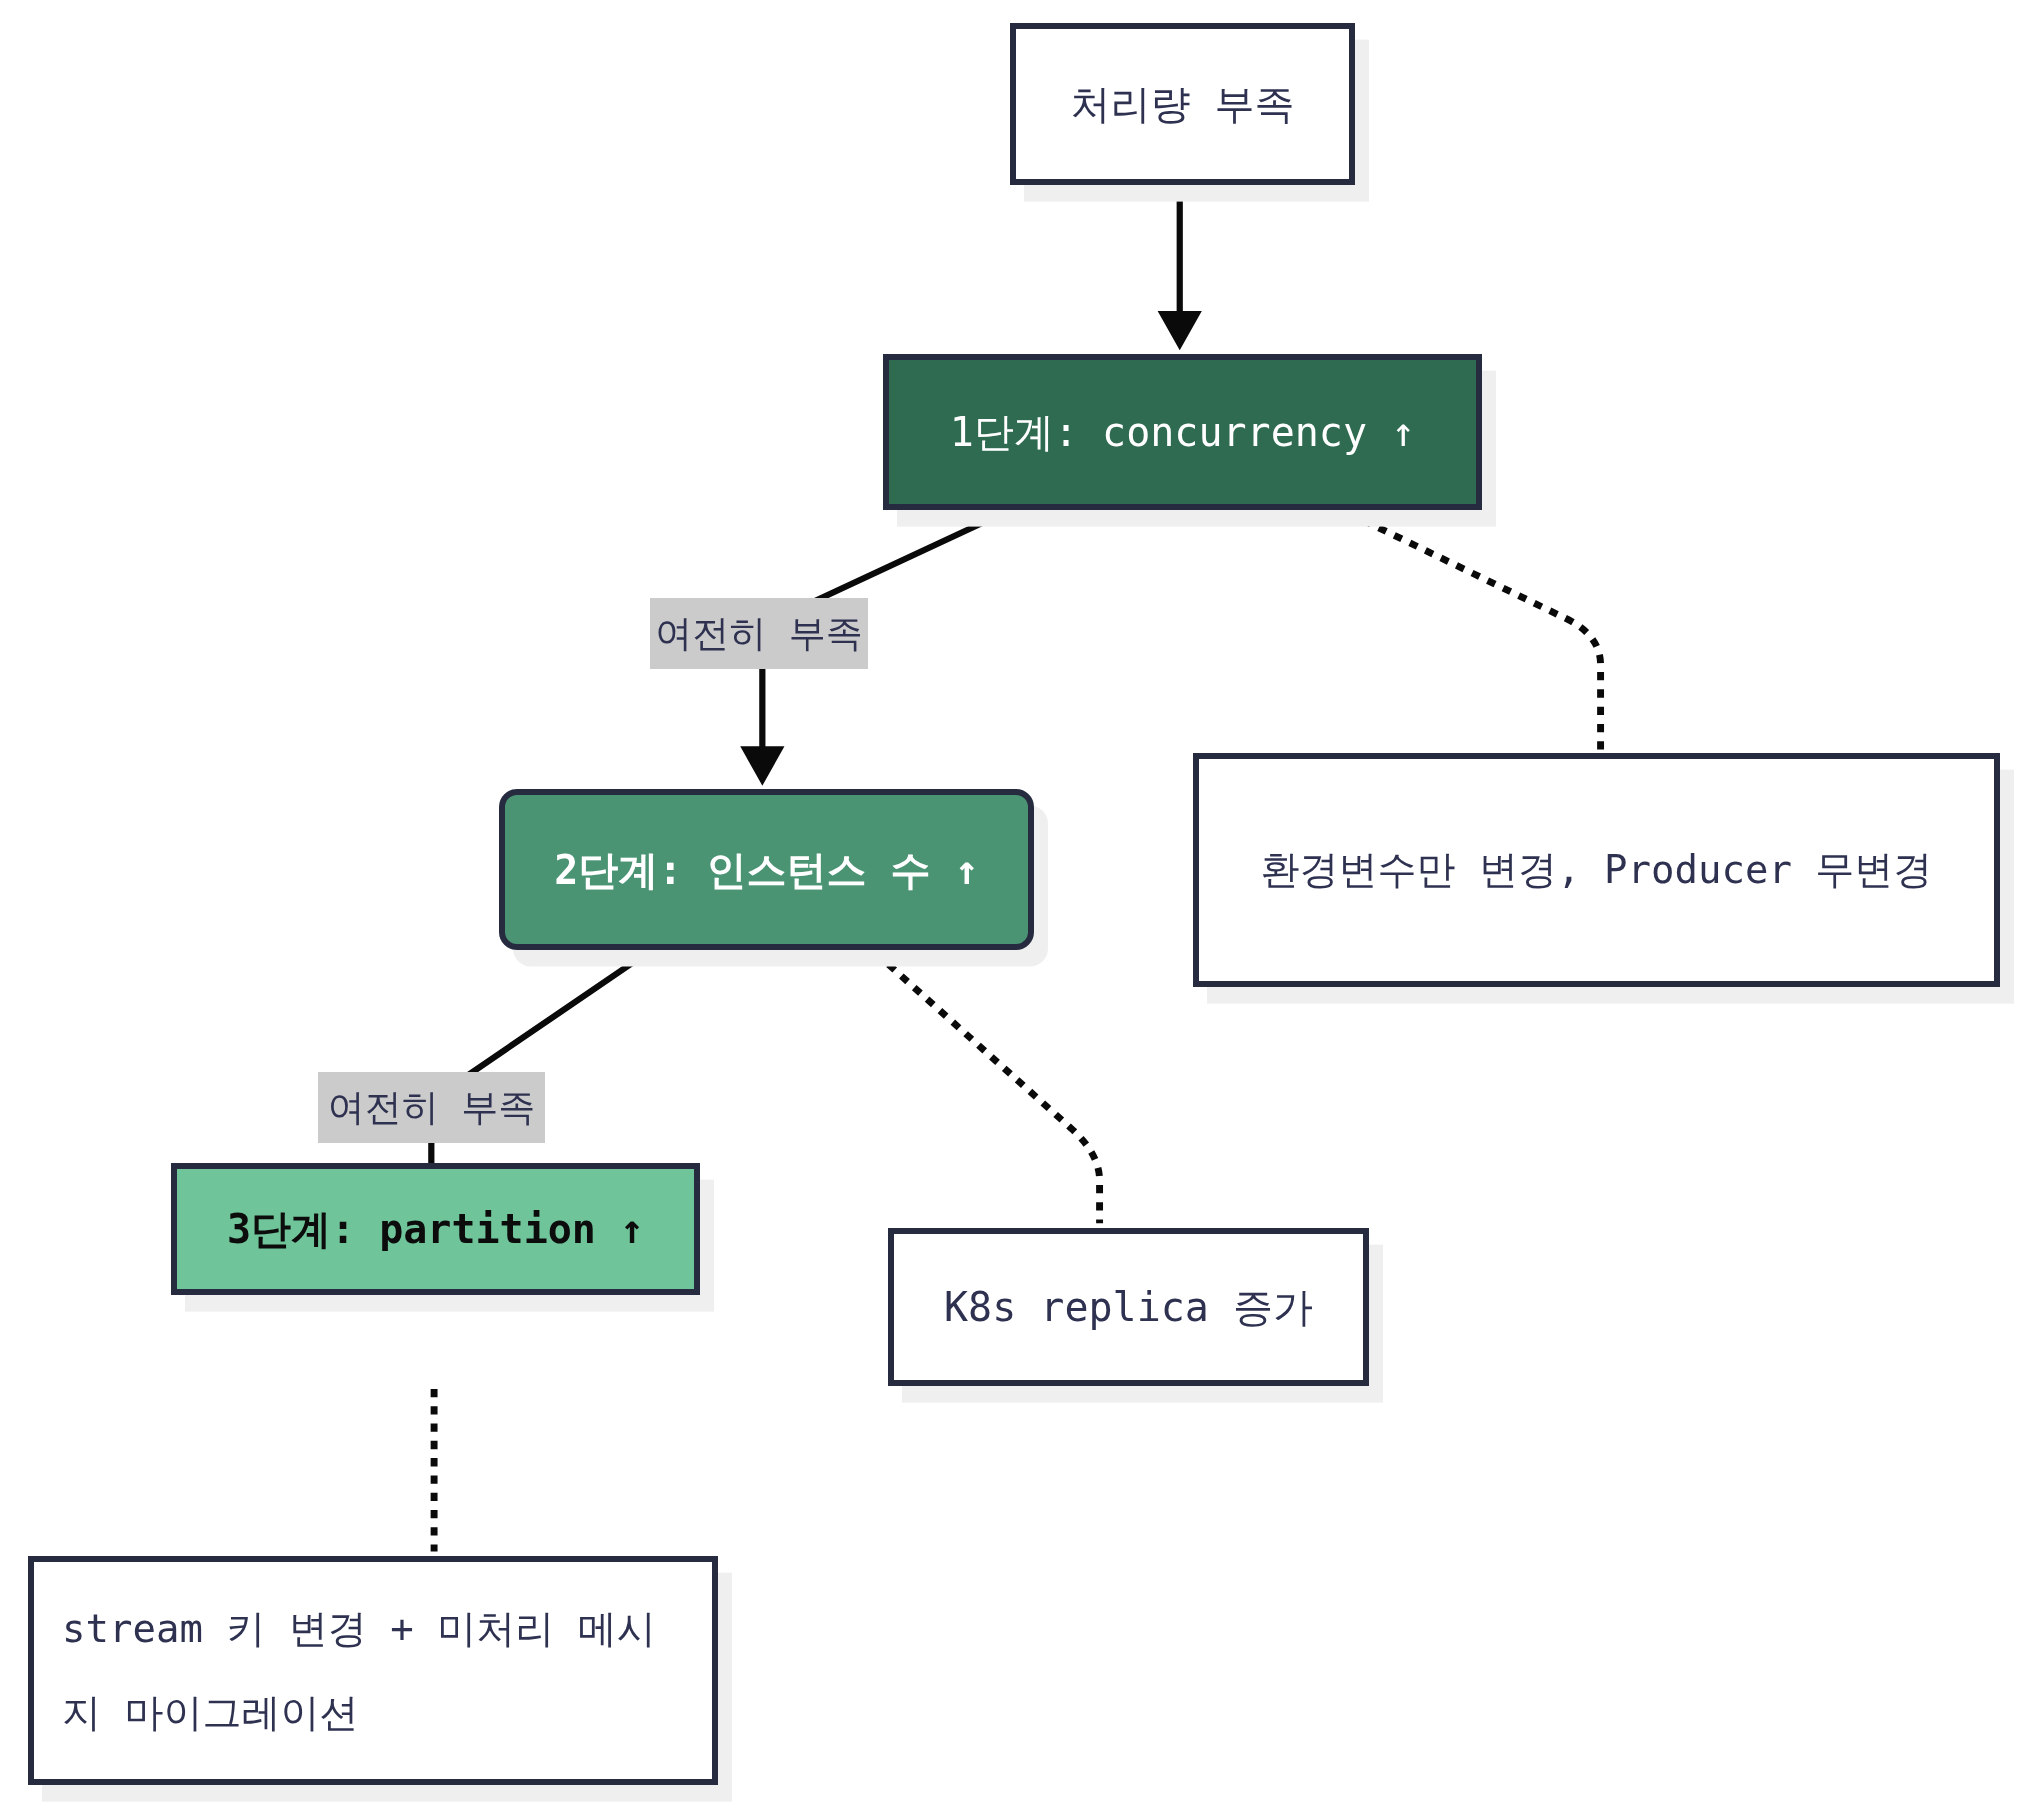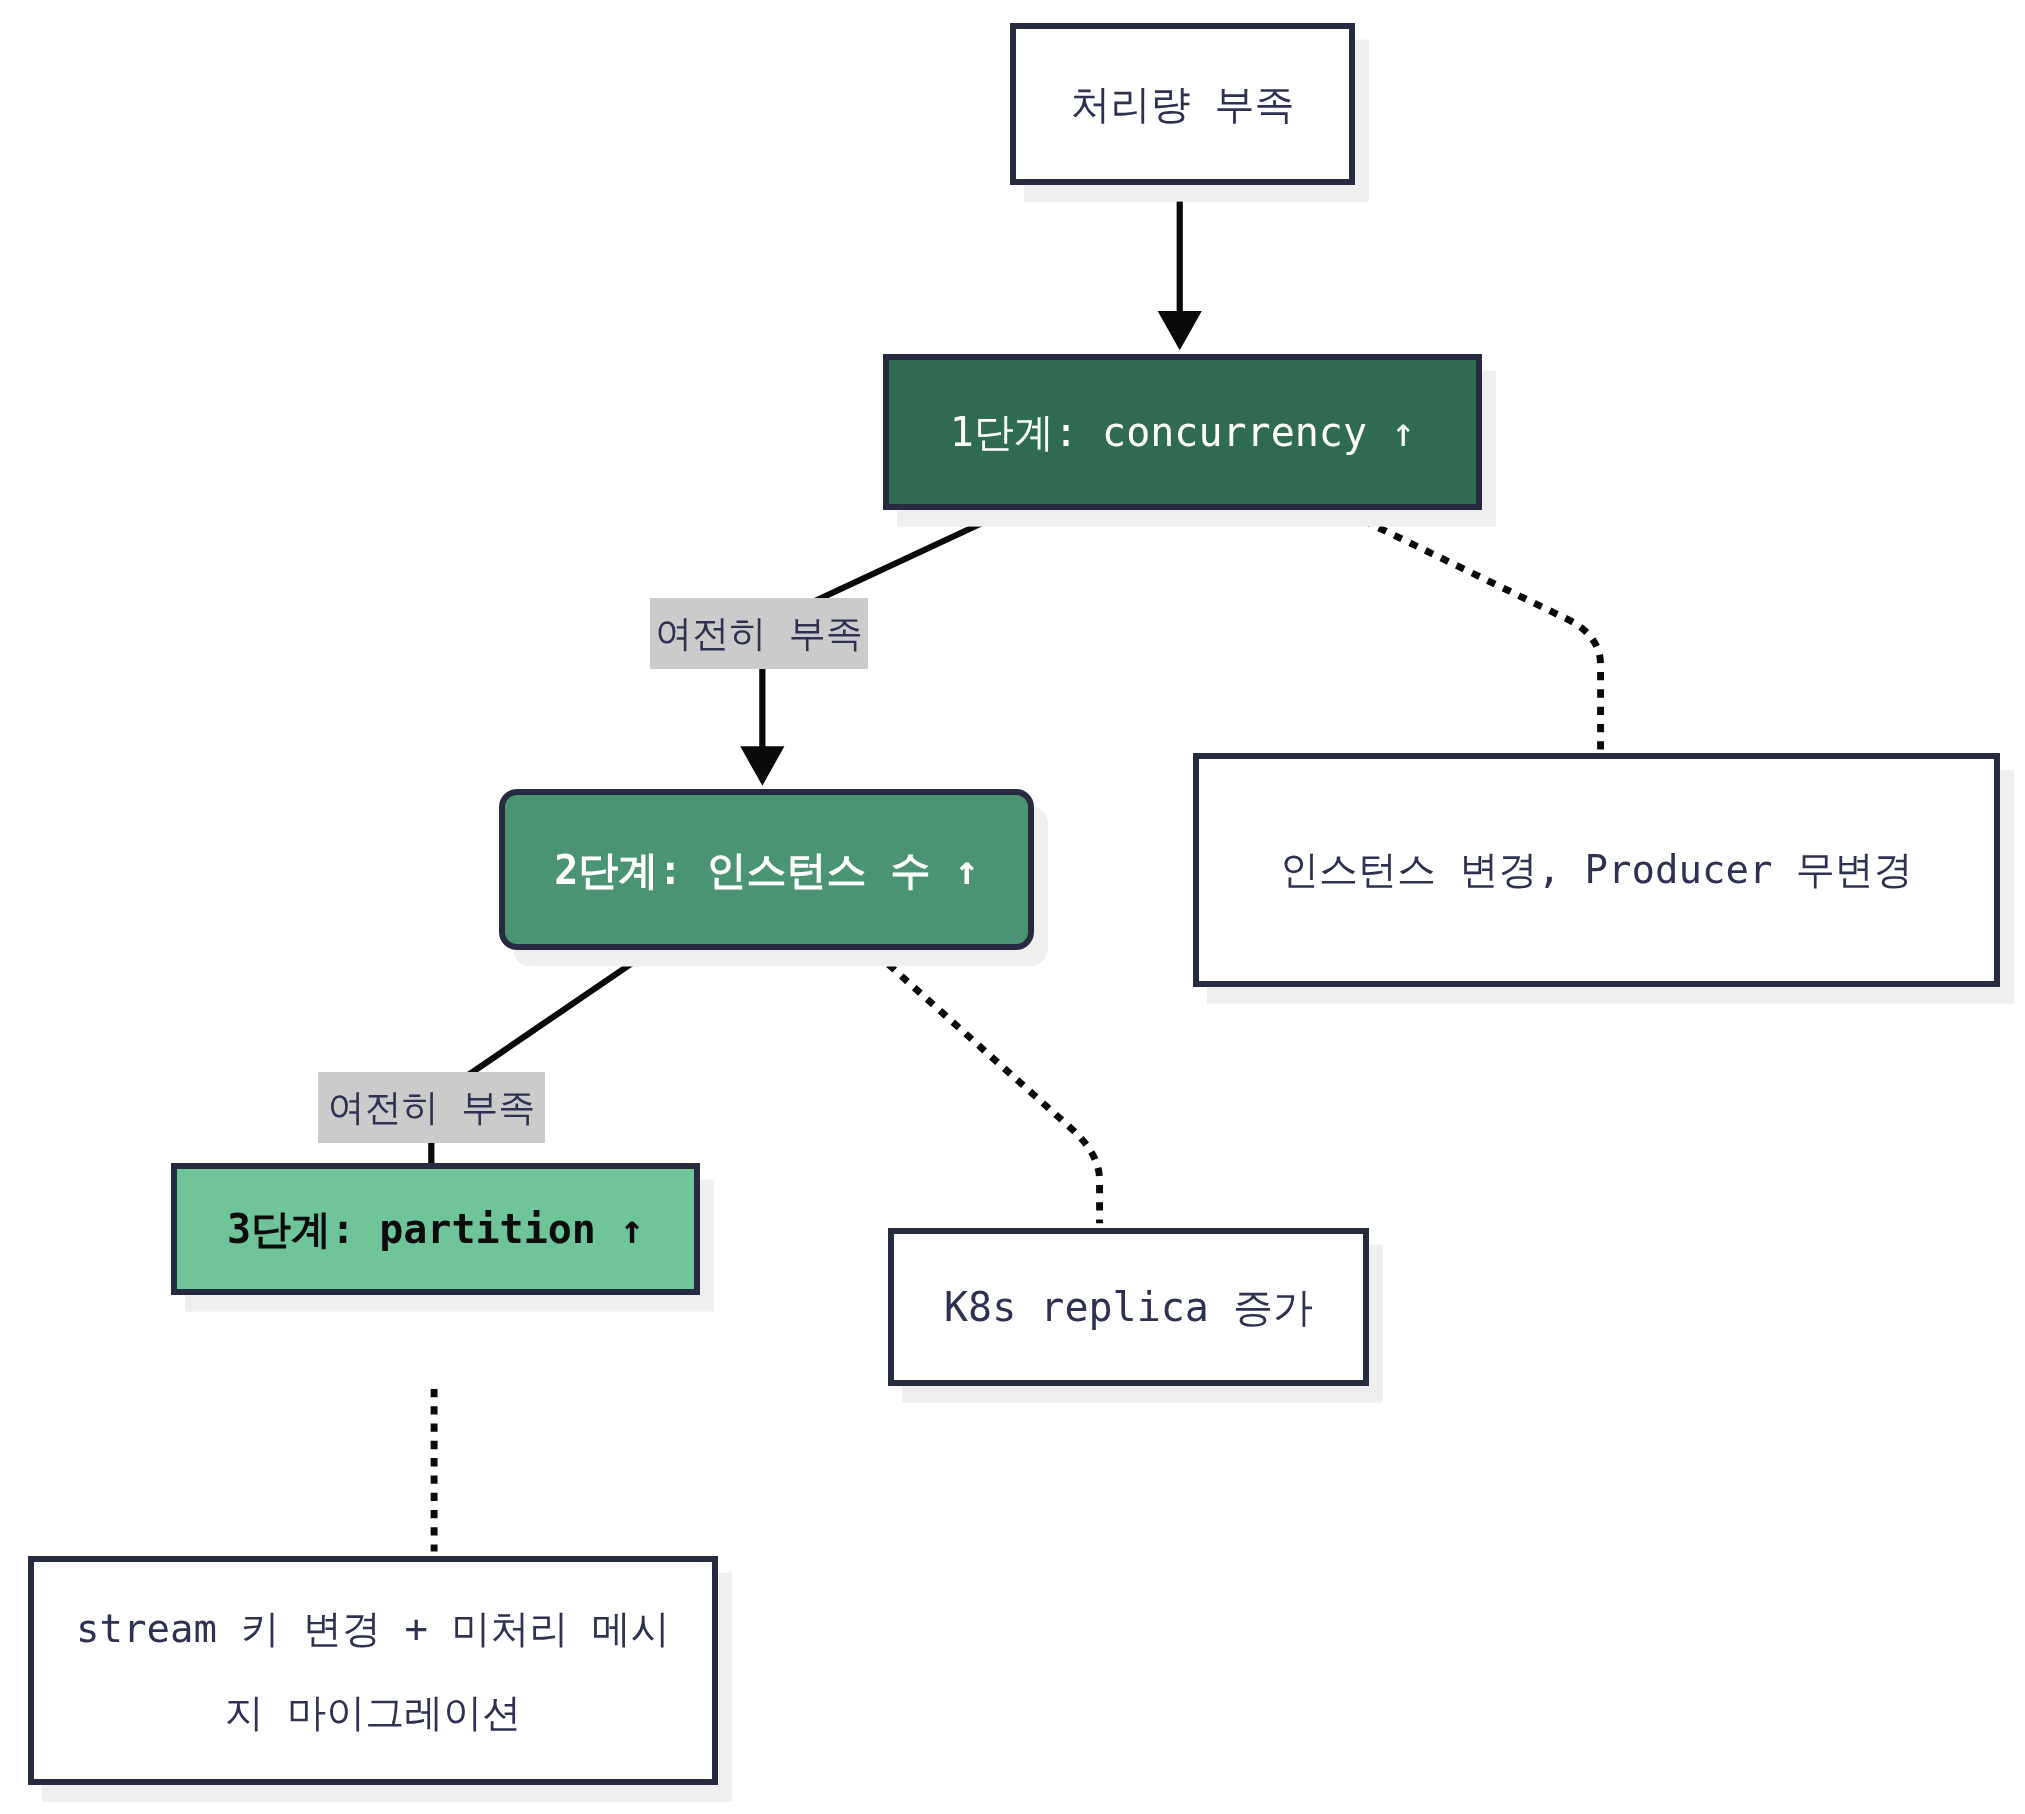--- a/index.html
+++ b/index.html
@@ -26,21 +26,20 @@
   svg.edges path.dotted {
     stroke-width: 10;
     stroke-dasharray: 12 13;
   }
   svg.edges polygon { fill: var(--edge); }
 
   .node {
     position: absolute;
     box-sizing: border-box;
     display: flex; align-items: center; justify-content: center;
-    text-align: center;
     border: 6.2px solid var(--border);
     box-shadow: 14px 16.6px 0 var(--shadow);
     color: var(--text_dark);
     font-size: 40px;
     line-height: 1.25;
   }
   .node.white { background: #ffffff; }
   .node.step1 { background: var(--step1_fill); color: var(--text_on_dark); font-weight: normal; }
   .node.step2 { background: var(--step2_fill); color: var(--text_on_dark); font-weight: bold; }
   .node.step3 { background: var(--step3_fill); color: var(--step3_text); font-weight: bold; }
@@ -97,21 +96,21 @@
   </svg>
 
   <div id="node-start" class="node white">처리량 부족</div>
 
   <div id="node-step1" class="node step1">1단계: concurrency ↑</div>
 
   <div id="edge-label-1" class="edge-label">여전히 부족</div>
 
   <div id="node-step2" class="node step2">2단계: 인스턴스 수 ↑</div>
 
-  <div id="node-note1" class="node white note">인스턴스 변경, Producer 무변경</div>
+  <div id="node-note1" class="node white note">환경변수만 변경, Producer 무변경</div>
 
   <div id="edge-label-2" class="edge-label">여전히 부족</div>
 
   <div id="node-step3" class="node step3">3단계: partition ↑</div>
 
   <div id="node-note2" class="node white">K8s replica 증가</div>
 
   <div id="node-note3" class="node white note">stream 키 변경 + 미처리 메시지 마이그레이션</div>
 
 </div>

